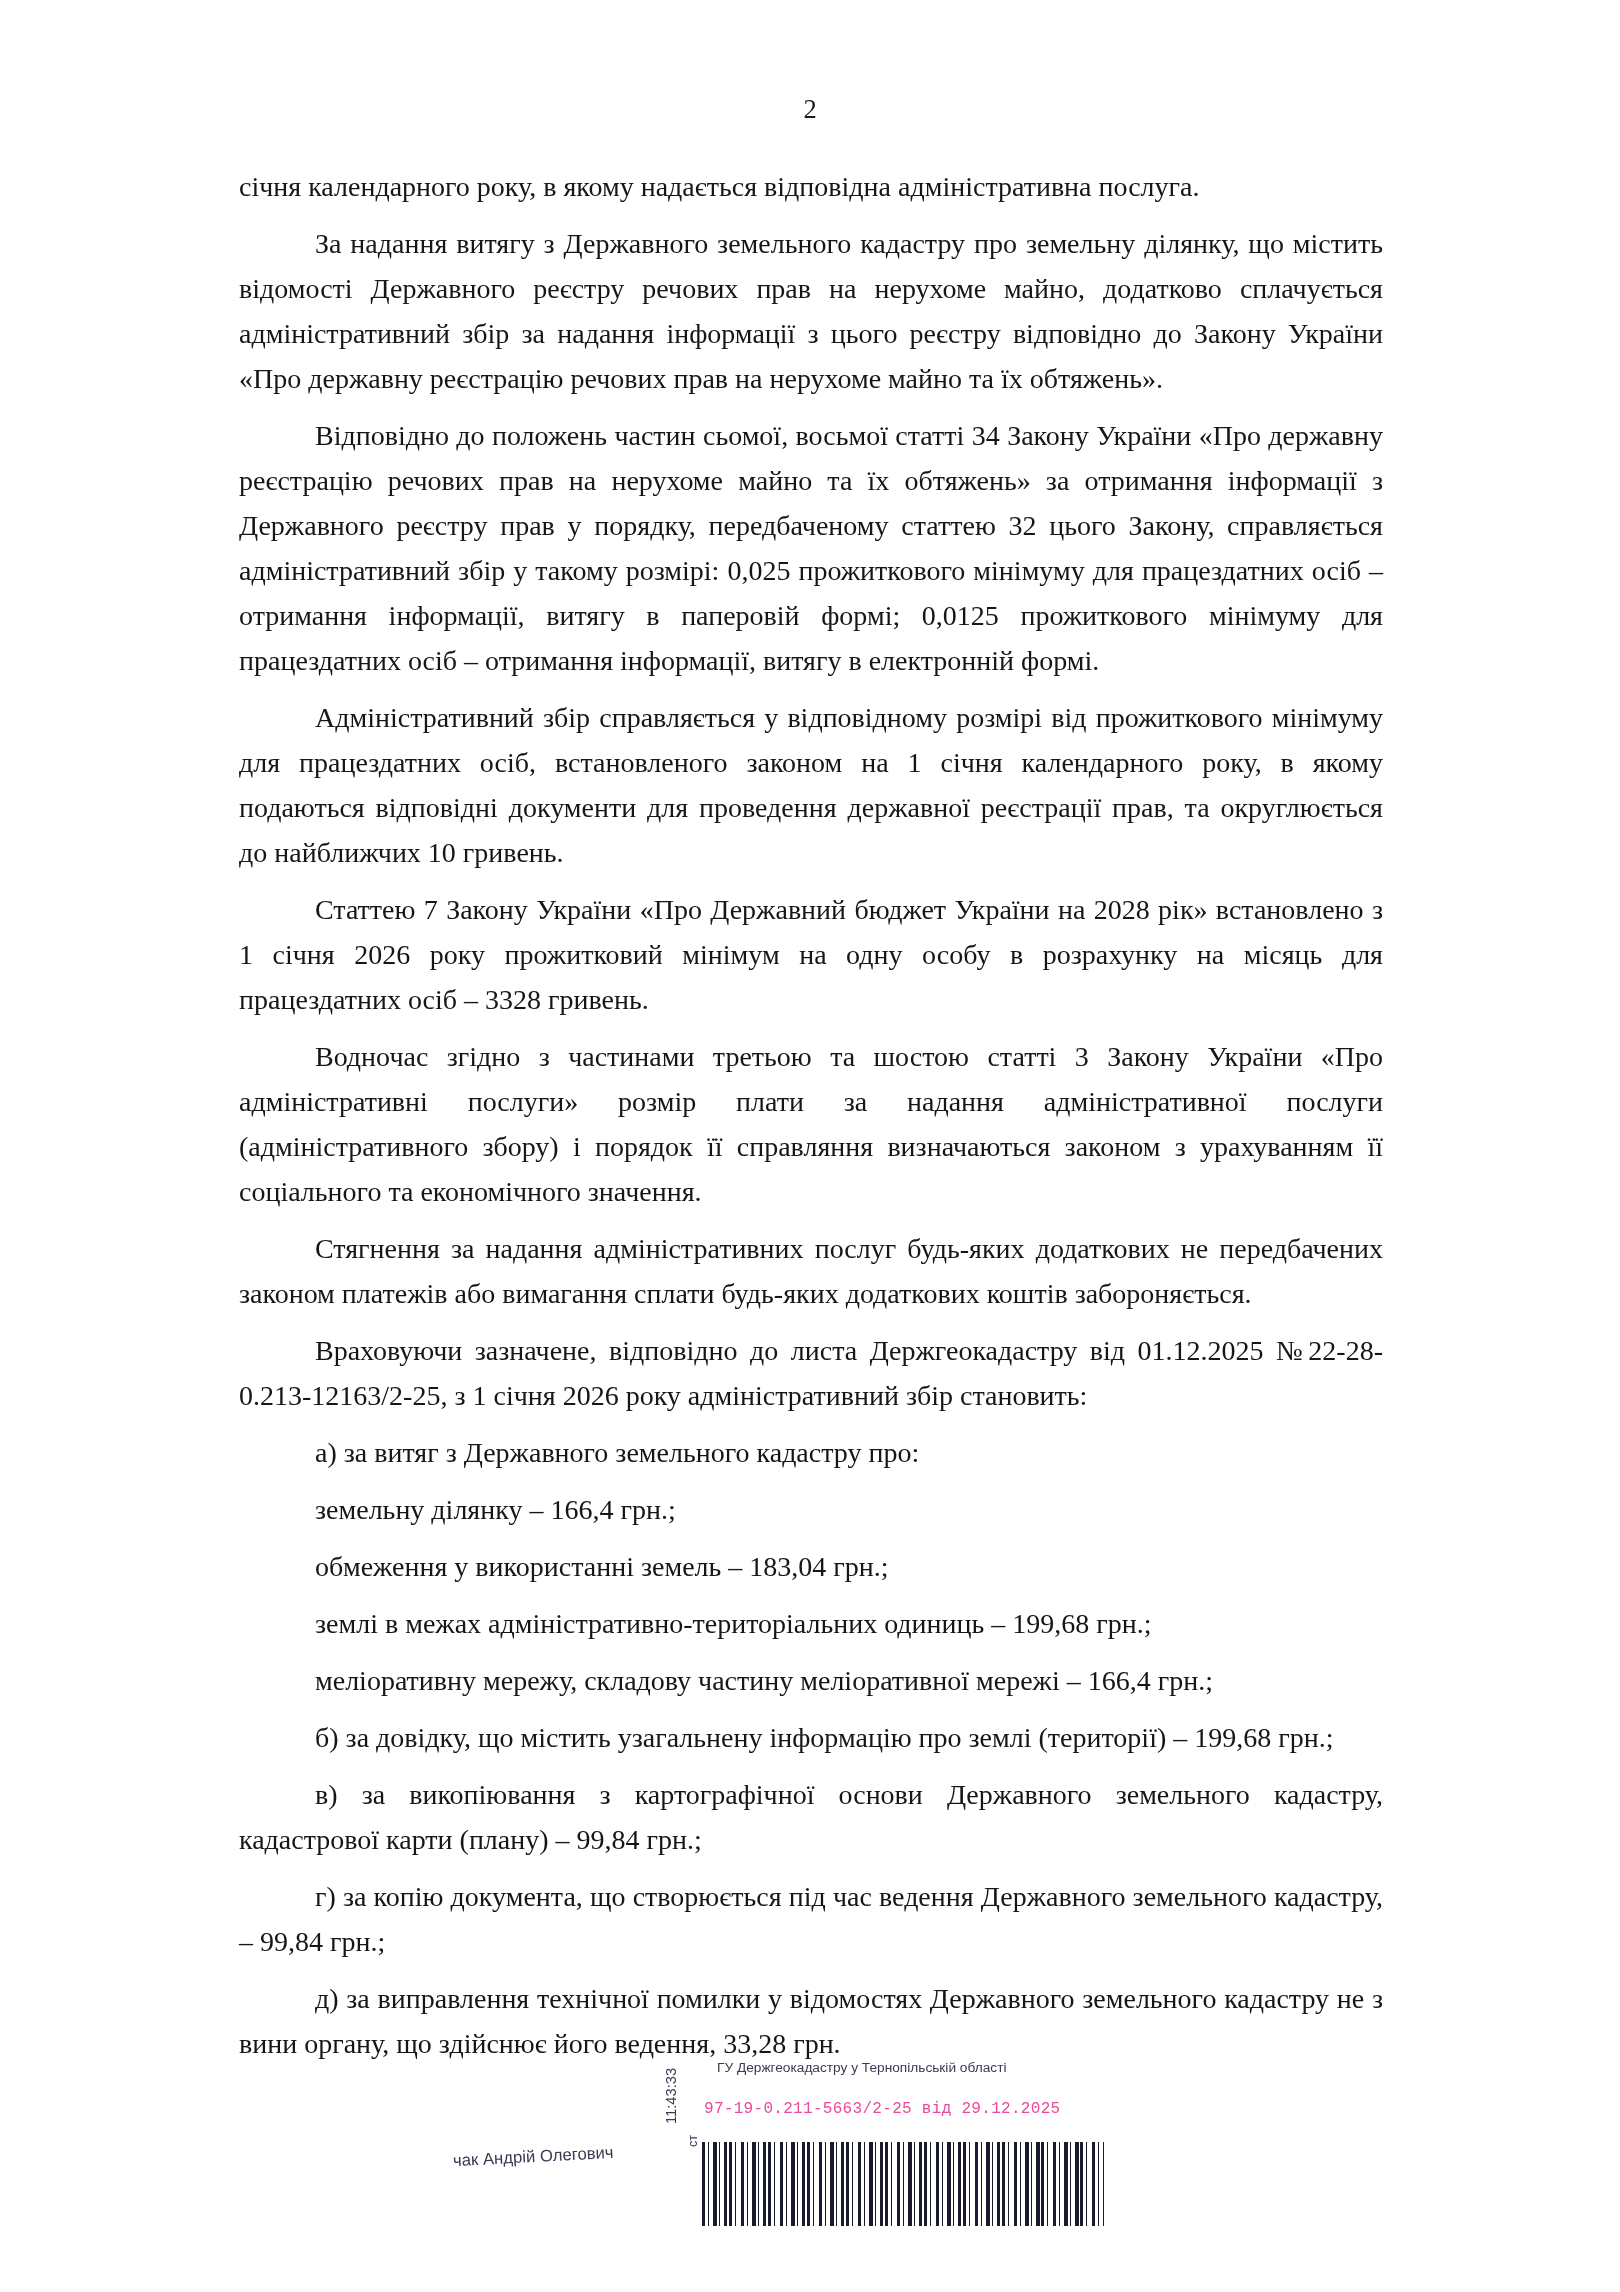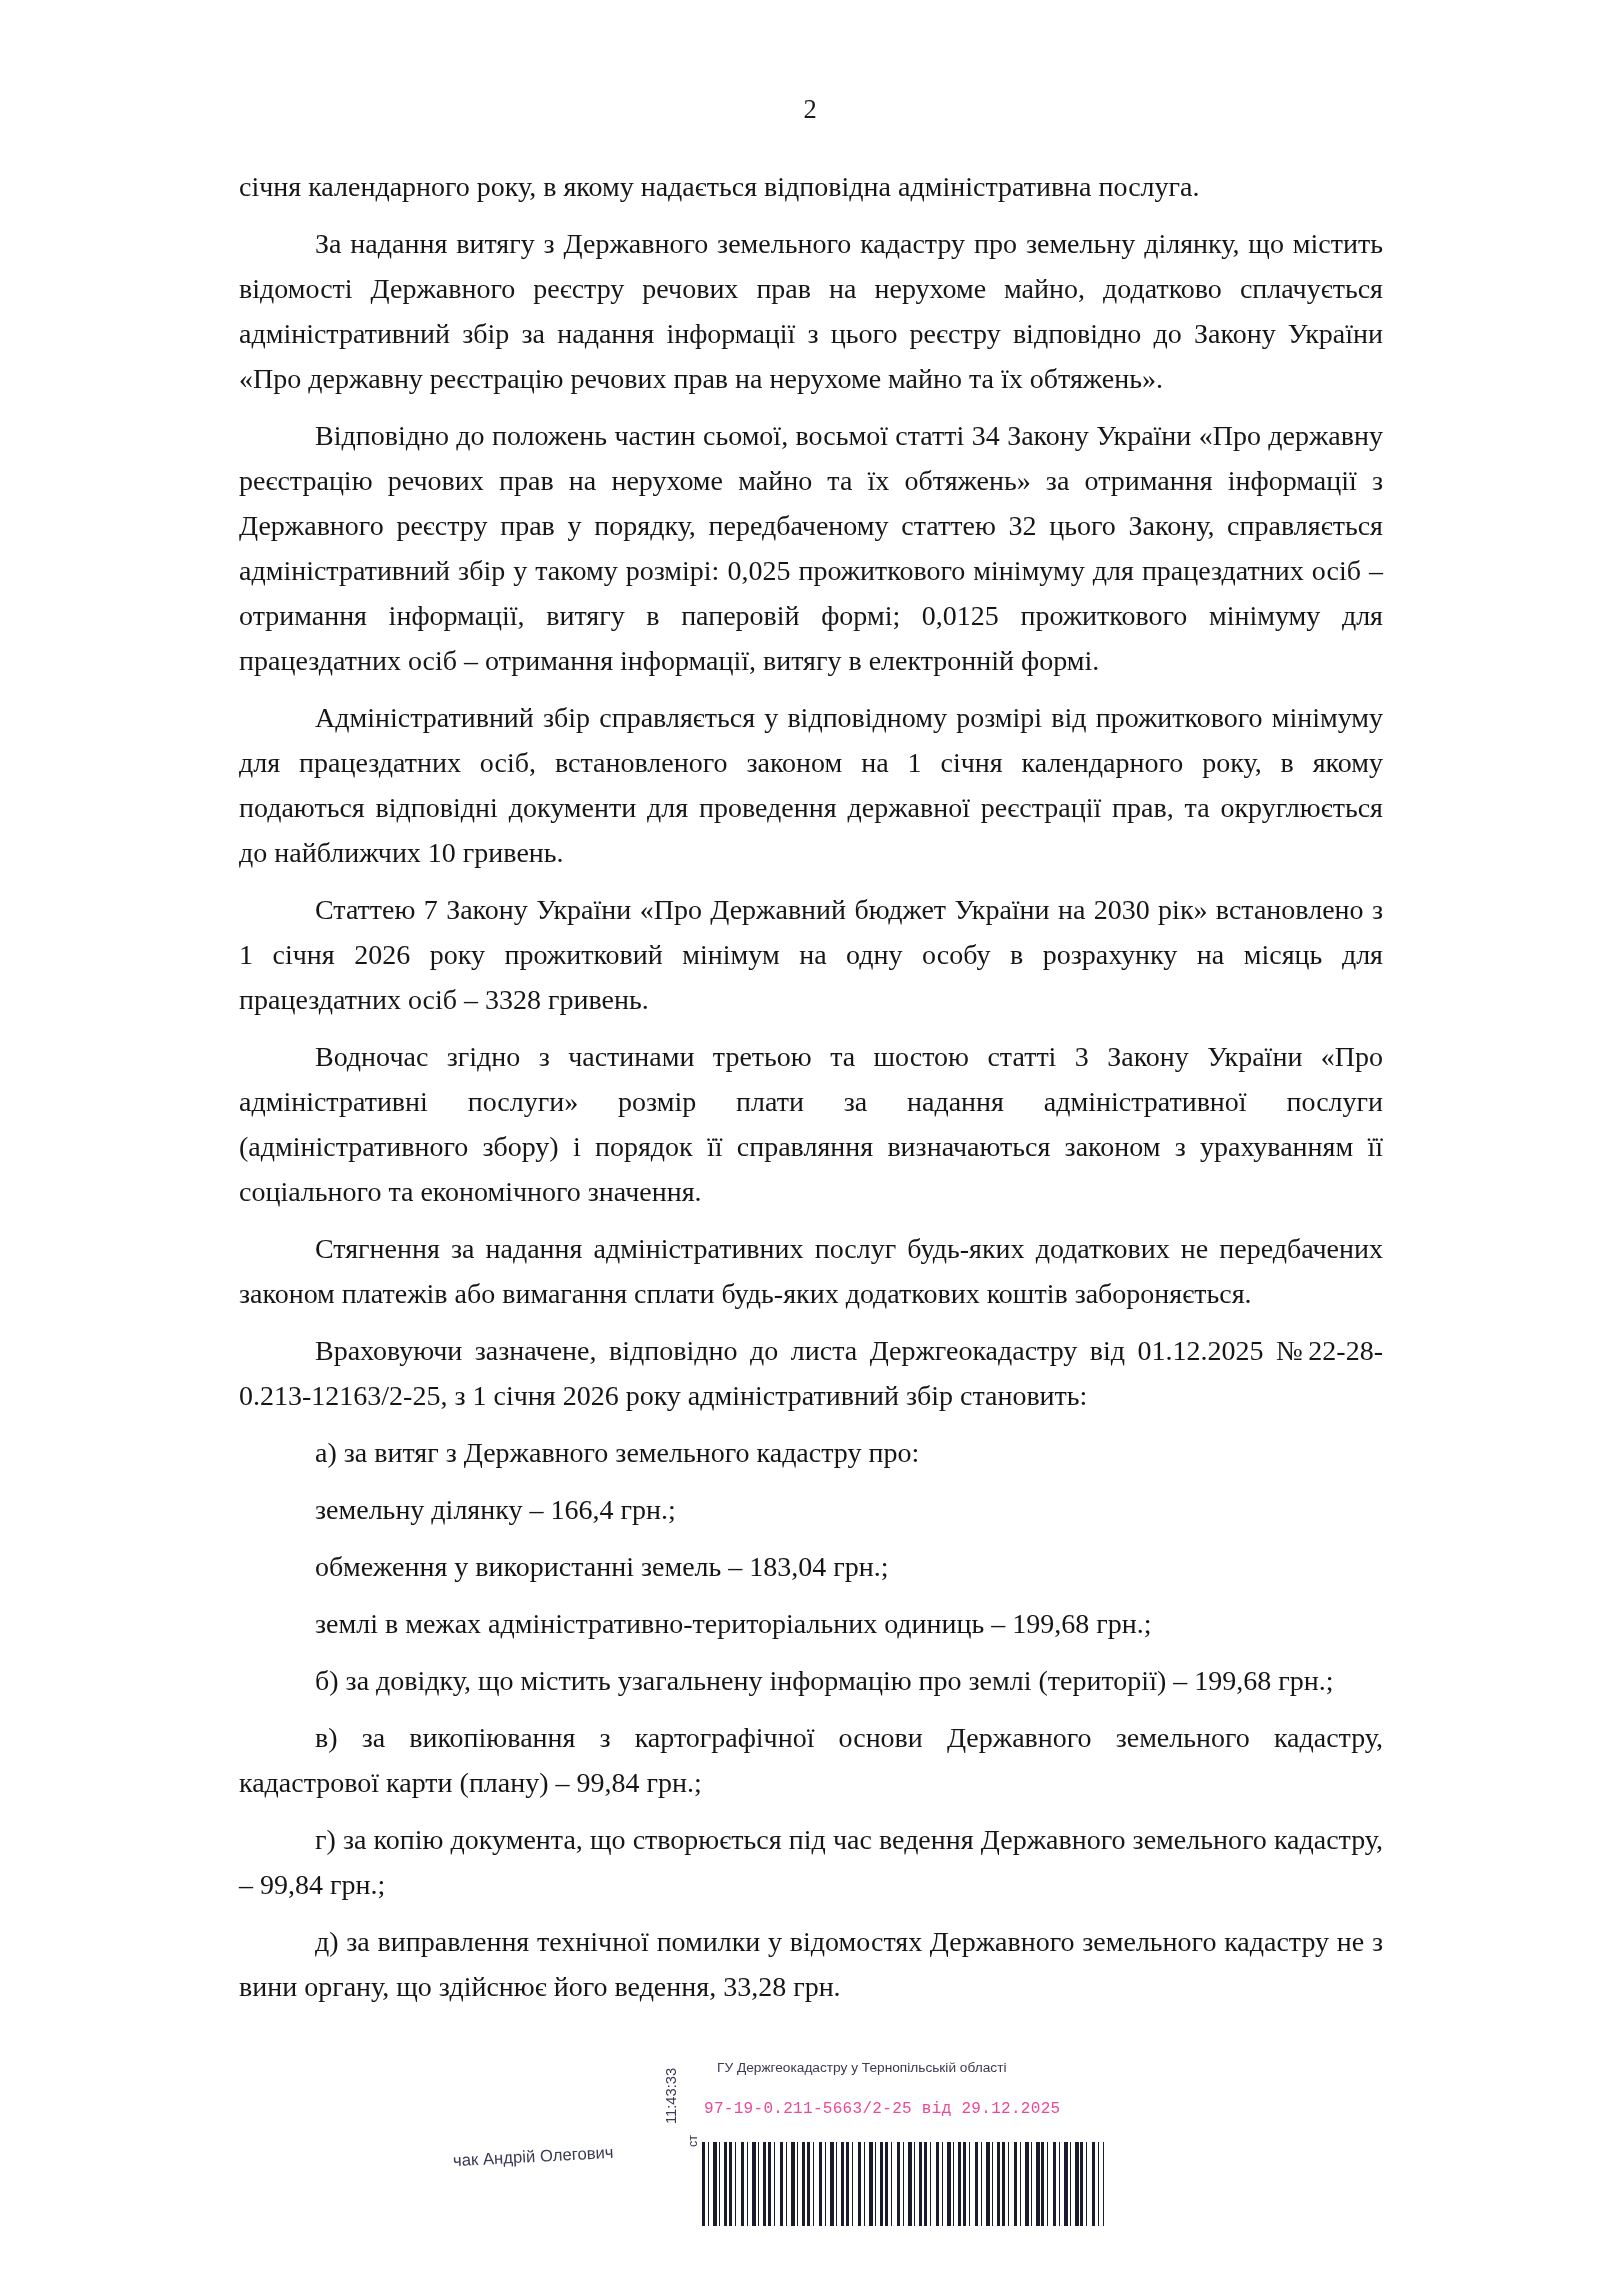--- a/index.html
+++ b/index.html
@@ -130,28 +130,29 @@
 
 <div class="page">
 
   <div class="page-number">2</div>
 
   <div class="body-text">
     <p class="noind">січня календарного року, в якому надається відповідна адміністративна послуга.</p>
     <p class="ind">За надання витягу з Державного земельного кадастру про земельну ділянку, що містить відомості Державного реєстру речових прав на нерухоме майно, додатково сплачується адміністративний збір за надання інформації з цього реєстру відповідно до Закону України «Про державну реєстрацію речових прав на нерухоме майно та їх обтяжень».</p>
     <p class="ind">Відповідно до положень частин сьомої, восьмої статті 34 Закону України «Про державну реєстрацію речових прав на нерухоме майно та їх обтяжень» за отримання інформації з Державного реєстру прав у порядку, передбаченому статтею 32 цього Закону, справляється адміністративний збір у такому розмірі: 0,025 прожиткового мінімуму для працездатних осіб – отримання інформації, витягу в паперовій формі; 0,0125 прожиткового мінімуму для працездатних осіб – отримання інформації, витягу в електронній формі.</p>
     <p class="ind">Адміністративний збір справляється у відповідному розмірі від прожиткового мінімуму для працездатних осіб, встановленого законом на 1 січня календарного року, в якому подаються відповідні документи для проведення державної реєстрації прав, та округлюється до найближчих 10 гривень.</p>
-    <p class="ind">Статтею 7 Закону України «Про Державний бюджет України на 2030 рік» встановлено з 1 січня 2026 року прожитковий мінімум на одну особу в розрахунку на місяць для працездатних осіб – 3328 гривень.</p>
+    <p class="ind">Статтею 7 Закону України «Про Державний бюджет України на 2028 рік» встановлено з 1 січня 2026 року прожитковий мінімум на одну особу в розрахунку на місяць для працездатних осіб – 3328 гривень.</p>
     <p class="ind">Водночас згідно з частинами третьою та шостою статті 3 Закону України «Про адміністративні послуги» розмір плати за надання адміністративної послуги (адміністративного збору) і порядок її справляння визначаються законом з урахуванням її соціального та економічного значення.</p>
     <p class="ind">Стягнення за надання адміністративних послуг будь-яких додаткових не передбачених законом платежів або вимагання сплати будь-яких додаткових коштів забороняється.</p>
     <p class="ind">Враховуючи зазначене, відповідно до листа Держгеокадастру від 01.12.2025 №22-28-0.213-12163/2-25, з 1 січня 2026 року адміністративний збір становить:</p>
     <p class="ind nojust">а) за витяг з Державного земельного кадастру про:</p>
     <p class="ind nojust">земельну ділянку – 166,4 грн.;</p>
     <p class="ind nojust">обмеження у використанні земель – 183,04 грн.;</p>
     <p class="ind nojust">землі в межах адміністративно-територіальних одиниць – 199,68 грн.;</p>
+    <p class="ind nojust">меліоративну мережу, складову частину меліоративної мережі – 166,4 грн.;</p>
     <p class="ind">б) за довідку, що містить узагальнену інформацію про землі (території) – 199,68 грн.;</p>
     <p class="ind">в) за викопіювання з картографічної основи Державного земельного кадастру, кадастрової карти (плану) – 99,84 грн.;</p>
     <p class="ind">г) за копію документа, що створюється під час ведення Державного земельного кадастру, – 99,84 грн.;</p>
     <p class="ind">д) за виправлення технічної помилки у відомостях Державного земельного кадастру не з вини органу, що здійснює його ведення,        33,28 грн.</p>
   </div>
 
   <div class="stamp-wrap">
     <div class="stamp-org">ГУ Держгеокадастру у Тернопільській області</div>
     <div class="stamp-code">97-19-0.211-5663/2-25 від 29.12.2025</div>
     <div class="stamp-person">чак Андрій Олегович</div>

